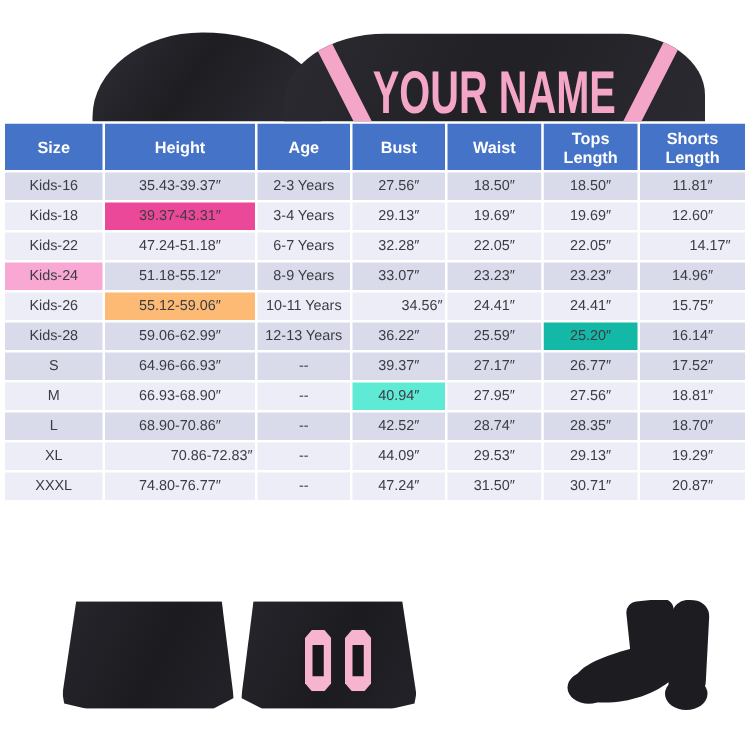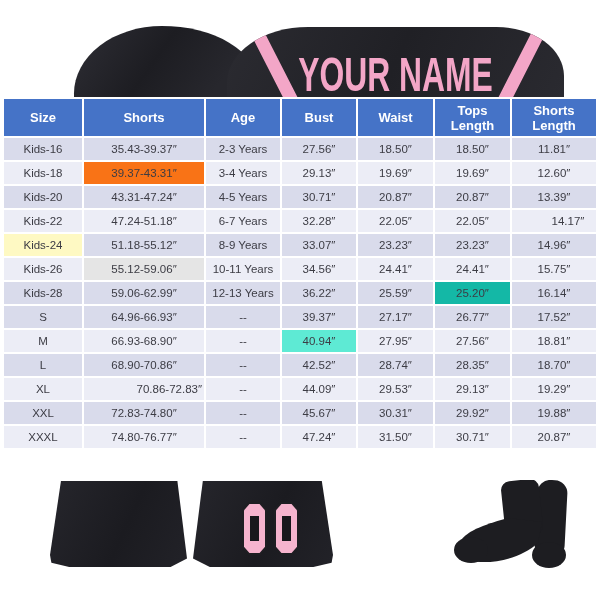--- a/index.html
+++ b/index.html
@@ -96,79 +96,70 @@
         <col style="width:120px">
         <col style="width:74px">
       <col style="width:74px">
         <col style="width:75px">
         <col style="width:75px">
       <col style="width:84px">
     </colgroup>
     <thead>
       <tr>
         <th style="background: rgb(69, 115, 199);">Size</th>
-        <th style="background: rgb(69, 115, 199);">Shorts</th>
+        <th style="background: rgb(69, 115, 199);">Height</th>
         <th style="background: rgb(69, 115, 199);">Age</th>
         <th style="background: rgb(69, 115, 199);">Bust</th>
         <th style="background: rgb(69, 115, 199);">Waist</th>
         <th style="background: rgb(69, 115, 199);">Tops Length</th>
         <th style="background: rgb(69, 115, 199);">Shorts Length</th>
       </tr>
     </thead>
     <tbody>
         <tr>
           <td style="background: rgb(217, 219, 235);">Kids-16</td>
           <td style="background: rgb(217, 219, 235);">35.43-39.37″</td>
           <td style="background: rgb(217, 219, 235);">2-3 Years</td>
           <td style="background: rgb(217, 219, 235);">27.56″</td>
           <td style="background: rgb(217, 219, 235);">18.50″</td>
           <td style="background: rgb(217, 219, 235);">18.50″</td>
           <td style="background: rgb(217, 219, 235);">11.81″</td>
         </tr>
         <tr>
           <td style="background: rgb(236, 237, 246);">Kids-18</td>
-          <td style="background: #f97316;">39.37-43.31″</td>
+          <td style="background: #ec4899;">39.37-43.31″</td>
           <td style="background: rgb(236, 237, 246);">3-4 Years</td>
           <td style="background: rgb(236, 237, 246);">29.13″</td>
           <td style="background: rgb(236, 237, 246);">19.69″</td>
           <td style="background: rgb(236, 237, 246);">19.69″</td>
           <td style="background: rgb(236, 237, 246);">12.60″</td>
-        </tr>
-        <tr>
-          <td style="background: rgb(217, 219, 235);">Kids-20</td>
-          <td style="background: rgb(217, 219, 235);">43.31-47.24″</td>
-          <td style="background: rgb(217, 219, 235);">4-5 Years</td>
-          <td style="background: rgb(217, 219, 235);">30.71″</td>
-          <td style="background: rgb(217, 219, 235);">20.87″</td>
-          <td style="background: rgb(217, 219, 235);">20.87″</td>
-          <td style="background: rgb(217, 219, 235);">13.39″</td>
         </tr>
         <tr>
           <td style="background: rgb(236, 237, 246);">Kids-22</td>
           <td style="background: rgb(236, 237, 246);">47.24-51.18″</td>
           <td style="background: rgb(236, 237, 246);">6-7 Years</td>
           <td style="background: rgb(236, 237, 246);">32.28″</td>
           <td style="background: rgb(236, 237, 246);">22.05″</td>
           <td style="background: rgb(236, 237, 246);">22.05″</td>
           <td style="background: rgb(236, 237, 246); padding-left: 30px;">14.17″</td>
         </tr>
         <tr>
-          <td style="background: #fef9c3;">Kids-24</td>
+          <td style="background: #f9a8d4;">Kids-24</td>
           <td style="background: rgb(217, 219, 235);">51.18-55.12″</td>
           <td style="background: rgb(217, 219, 235);">8-9 Years</td>
           <td style="background: rgb(217, 219, 235);">33.07″</td>
           <td style="background: rgb(217, 219, 235);">23.23″</td>
           <td style="background: rgb(217, 219, 235);">23.23″</td>
           <td style="background: rgb(217, 219, 235);">14.96″</td>
         </tr>
         <tr>
           <td style="background: rgb(236, 237, 246);">Kids-26</td>
-          <td style="background: #e5e5e5;">55.12-59.06″</td>
+          <td style="background: #fdba74;">55.12-59.06″</td>
           <td style="background: rgb(236, 237, 246);">10-11 Years</td>
-          <td style="background: rgb(236, 237, 246);">34.56″</td>
+          <td style="background: rgb(236, 237, 246); text-align: right;">34.56″</td>
           <td style="background: rgb(236, 237, 246);">24.41″</td>
           <td style="background: rgb(236, 237, 246);">24.41″</td>
           <td style="background: rgb(236, 237, 246);">15.75″</td>
         </tr>
         <tr>
           <td style="background: rgb(217, 219, 235);">Kids-28</td>
           <td style="background: rgb(217, 219, 235);">59.06-62.99″</td>
           <td style="background: rgb(217, 219, 235);">12-13 Years</td>
           <td style="background: rgb(217, 219, 235);">36.22″</td>
           <td style="background: rgb(217, 219, 235);">25.59″</td>
@@ -203,29 +194,20 @@
           <td style="background: rgb(217, 219, 235);">18.70″</td>
         </tr>
         <tr>
           <td style="background: rgb(236, 237, 246);">XL</td>
           <td style="background: rgb(236, 237, 246); text-align: right;">70.86-72.83″</td>
           <td style="background: rgb(236, 237, 246);">--</td>
           <td style="background: rgb(236, 237, 246);">44.09″</td>
           <td style="background: rgb(236, 237, 246);">29.53″</td>
           <td style="background: rgb(236, 237, 246);">29.13″</td>
           <td style="background: rgb(236, 237, 246);">19.29″</td>
-        </tr>
-        <tr>
-          <td style="background: rgb(217, 219, 235);">XXL</td>
-          <td style="background: rgb(217, 219, 235);">72.83-74.80″</td>
-          <td style="background: rgb(217, 219, 235);">--</td>
-          <td style="background: rgb(217, 219, 235);">45.67″</td>
-          <td style="background: rgb(217, 219, 235);">30.31″</td>
-          <td style="background: rgb(217, 219, 235);">29.92″</td>
-          <td style="background: rgb(217, 219, 235);">19.88″</td>
         </tr>
         <tr>
           <td style="background: rgb(236, 237, 246);">XXXL</td>
           <td style="background: rgb(236, 237, 246);">74.80-76.77″</td>
           <td style="background: rgb(236, 237, 246);">--</td>
           <td style="background: rgb(236, 237, 246);">47.24″</td>
           <td style="background: rgb(236, 237, 246);">31.50″</td>
           <td style="background: rgb(236, 237, 246);">30.71″</td>
           <td style="background: rgb(236, 237, 246);">20.87″</td>
         </tr>

